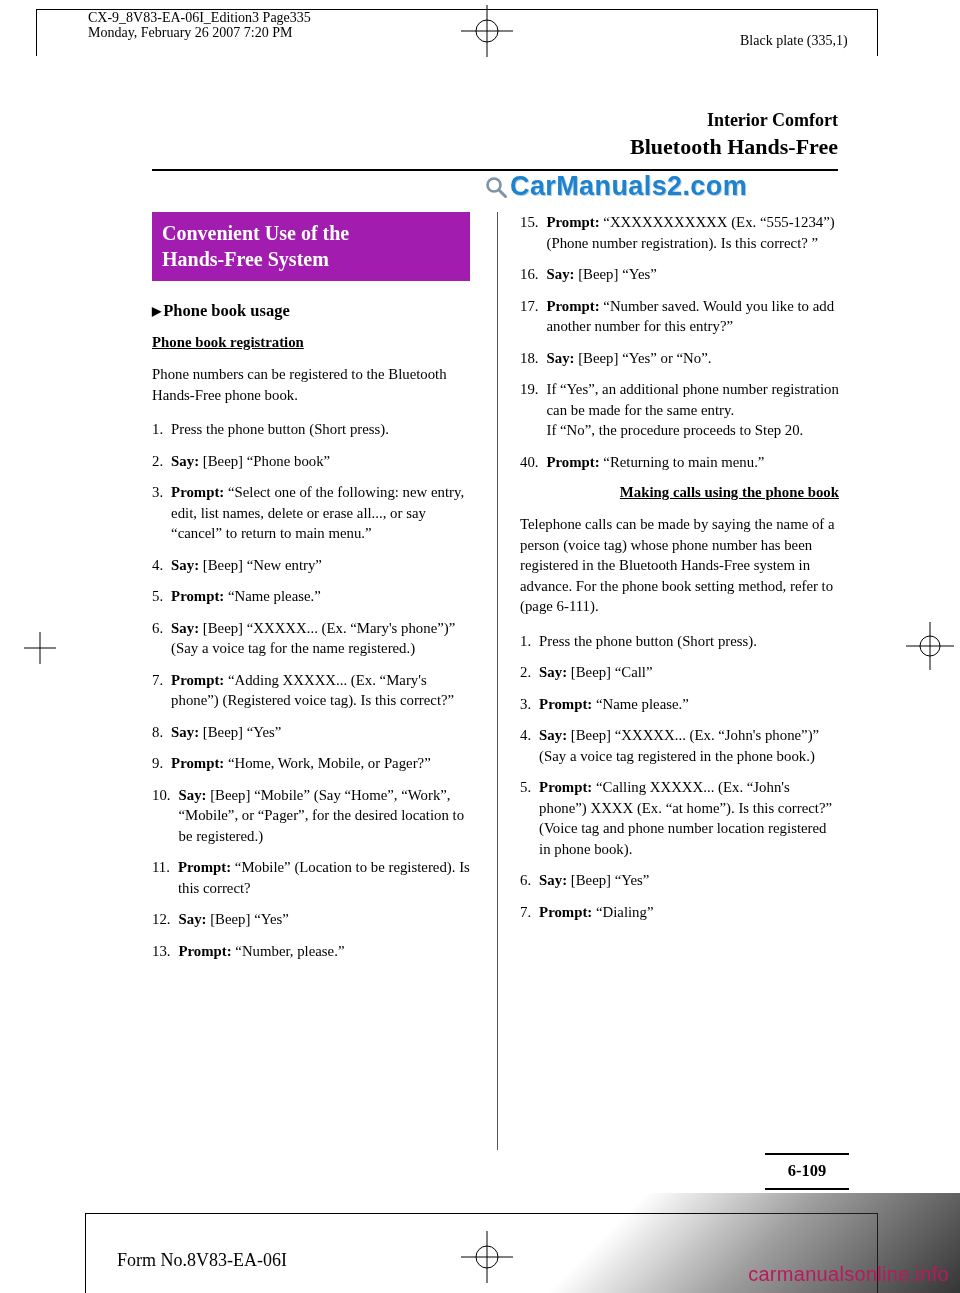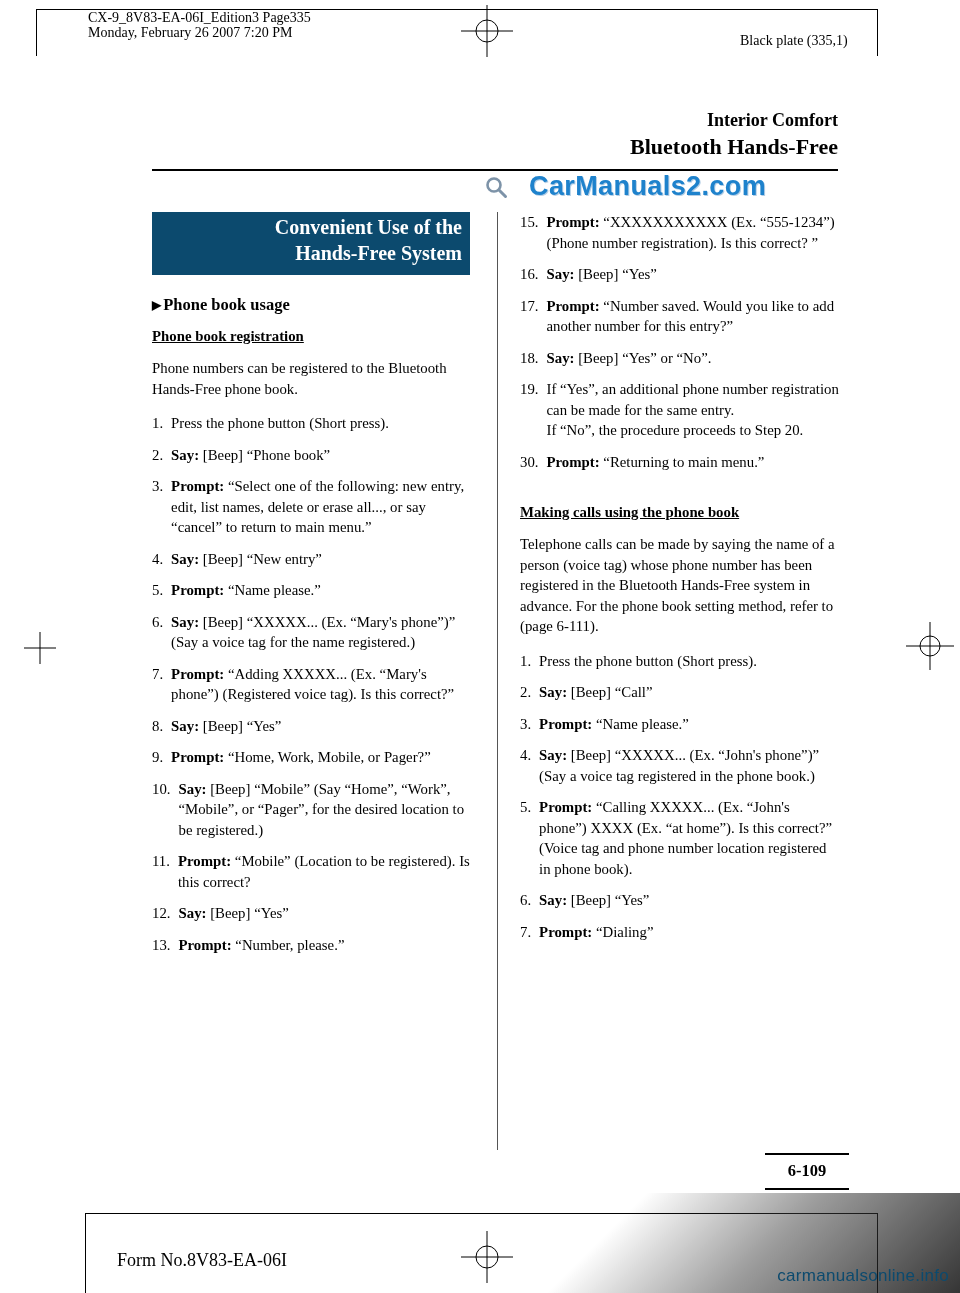--- a/index.html
+++ b/index.html
@@ -29,43 +29,42 @@
   .print-header { position:absolute; left:88px; top:10px; font-size:14px; line-height:15px; }
   .plate-note   { position:absolute; left:740px; top:33px; font-size:14px; }
 
   
   .page-head { position:absolute; left:152px; top:110px; width:686px; text-align:right; }
   .chapter   { font-size:18px; font-weight:bold; }
   .section-title { font-size:22px; font-weight:bold; margin-top:3px; }
   .head-rule { position:absolute; left:152px; top:169px; width:686px; height:2px; background:#000; }
 
   
-  .wm-top { position:absolute; left:484px; top:171px; display:flex; align-items:center; gap:21px; z-index:6; }
+  .wm-top { position:absolute; left:484px; top:171px; display:flex; align-items:center; gap:2px; z-index:6; }
   .wm-top-text {
     font-family:"Liberation Sans", sans-serif; font-weight:bold; font-size:27px;
     color:#1e82cc; letter-spacing:0.4px;
     text-shadow:1px 1px 0 rgba(140,180,215,0.65);
   }
 
   
   .columns { position:absolute; left:152px; top:212px; width:687px; height:945px; display:flex; }
   .col-left  { width:318px; flex:0 0 318px; }
   .col-divider { width:1px; background:#555; margin-left:27px; margin-right:22px; height:938px; flex:0 0 1px; }
   .col-right { flex:1; }
 
   .title-box {
-    background:#0c4a6e; color:#ffffff; font-weight:bold;
-    font-size:20px; line-height:26px; padding:2px 8px 9px 10px;
+    background:#a21caf; color:#ffffff; font-weight:bold;
+    font-size:20px; line-height:26px; padding:8px 8px 9px 10px;
     white-space:pre-line;
-    text-align:right;
   }
   .sec-head { font-size:16.5px; font-weight:bold; margin:20px 0 13px; display:flex; align-items:center; }
   .sec-head .tri { font-size:12px; margin-right:2px; line-height:1; }
   .sub-head { font-size:14.8px; font-weight:bold; text-decoration:underline; margin:2px 0 13px; }
-  .sub-head.spaced { margin-top:32px; }
+  .sub-head.spaced { margin-top:12px;text-align:right; }
   .para { font-size:14.8px; line-height:20.5px; margin-bottom:14px; }
 
   .steps { font-size:14.8px; }
   .step { display:flex; line-height:20.5px; margin-bottom:11px; }
   .step-num { white-space:nowrap; margin-right:8px; }
   .step-body { flex:1; }
   .step-body b { font-weight:bold; }
 
   
   .page-number-box {
@@ -76,22 +75,22 @@
   }
   .form-no { position:absolute; left:117px; top:1250px; font-size:18px; }
 
   
   .bottom-shade {
     position:absolute; right:0; bottom:0; width:430px; height:100px;
     background:linear-gradient(315deg, rgba(25,25,25,0.88) 0%, rgba(60,60,60,0.5) 45%, rgba(120,120,120,0) 78%);
   }
   .bottom-wm-text {
     position:absolute; right:11px; bottom:7px;
-    font-family:"Liberation Sans", sans-serif; font-size:17px;
-    color:#0c4a6e; letter-spacing:0.3px;
+    font-family:"Liberation Sans", sans-serif; font-size:20px;
+    color:#be185d; letter-spacing:0.3px;
   }
 </style>
 </head>
 <body>
 
 <div class="page">
 
   <div class="mark" id="mk-top-h"></div>
   <div class="mark" id="mk-top-left-v"></div>
   <div class="mark" id="mk-top-right-v"></div>
@@ -223,21 +222,21 @@
           </div>
           <div class="step">
             <span class="step-num">18.</span>
             <span class="step-body"><b>Say:</b> [Beep] “Yes” or “No”.</span>
           </div>
           <div class="step">
             <span class="step-num">19.</span>
             <span class="step-body">If “Yes”, an additional phone number registration can be made for the same entry.<br>If “No”, the procedure proceeds to Step 20.</span>
           </div>
           <div class="step">
-            <span class="step-num">30.</span>
+            <span class="step-num">40.</span>
             <span class="step-body"><b>Prompt:</b> “Returning to main menu.”</span>
           </div>
         </div>
       <div class="sub-head spaced">Making calls using the phone book</div>
       <p class="para">Telephone calls can be made by saying the name of a person (voice tag) whose phone number has been registered in the Bluetooth Hands-Free system in advance. For the phone book setting method, refer to (page 6-111).</p>
       <div class="steps">
           <div class="step">
             <span class="step-num">1.</span>
             <span class="step-body">Press the phone button (Short press).</span>
           </div>

